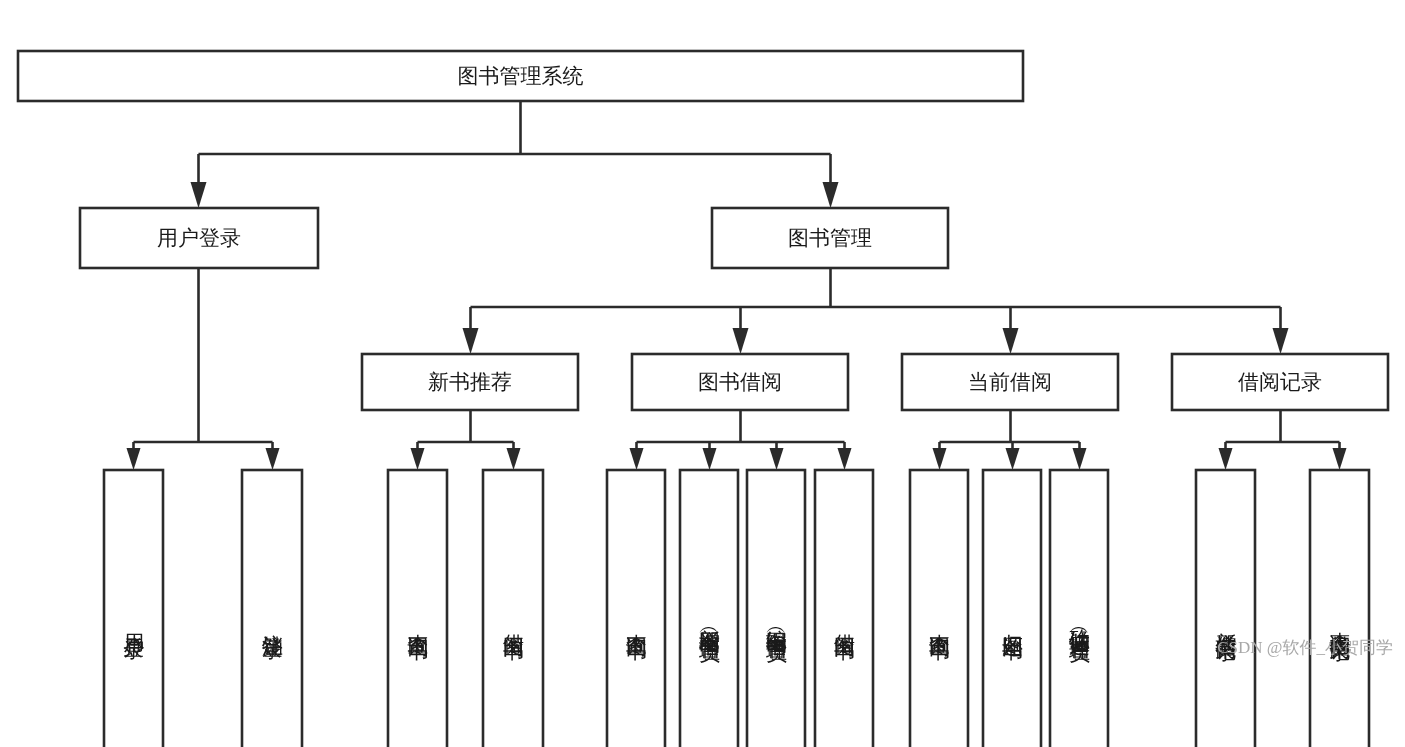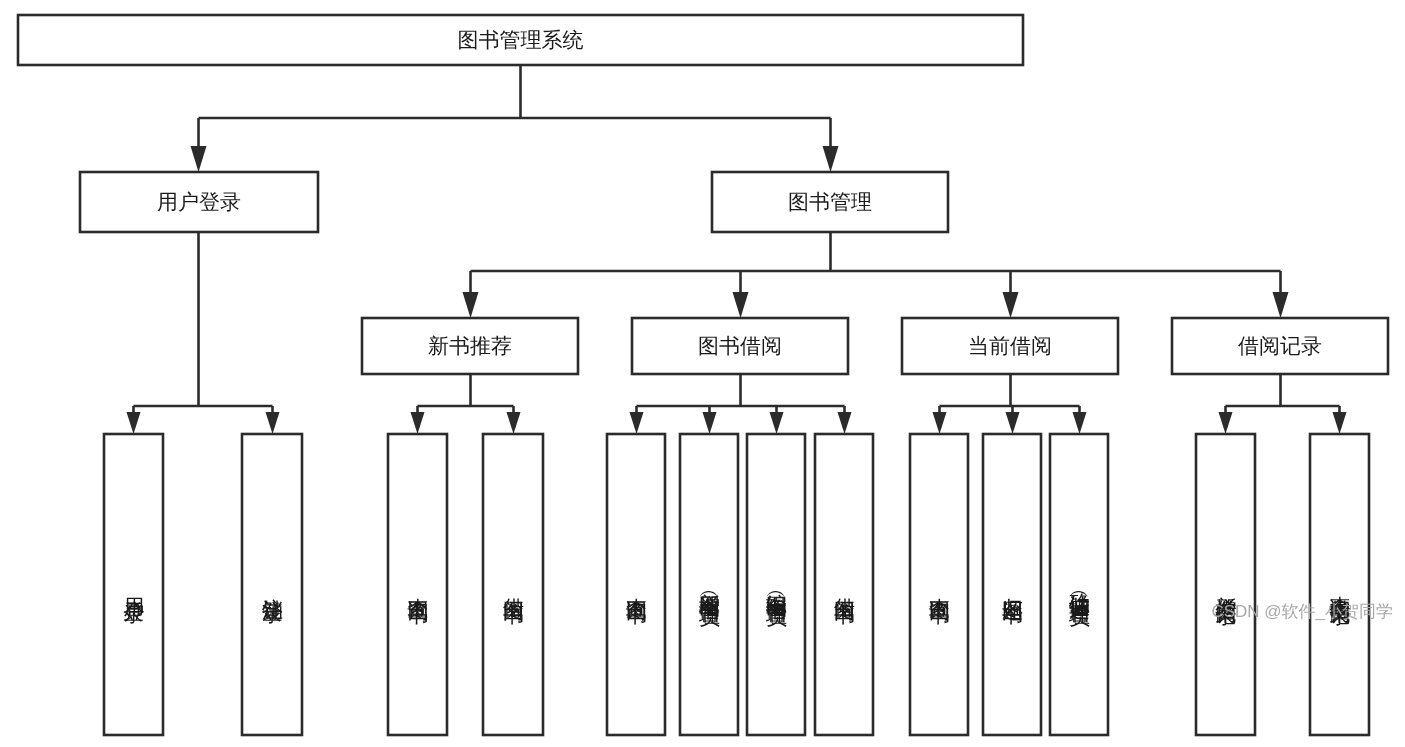--- a/index.html
+++ b/index.html
@@ -11,20 +11,21 @@
     width: 1405px;
     height: 747px;
     font-family: "DejaVu Sans", "Liberation Sans", sans-serif;
     overflow: hidden;
   }
   #diagram-root {
     position: relative;
     width: 1405px;
     height: 631px;
     background: #ffffff;
+    margin-top: 36px;
   }
   svg.diagram-canvas {
     position: absolute;
     left: 0;
     top: 0;
     width: 1405px;
     height: 747px;
   }
   .node-box {
     fill: #ffffff;
@@ -60,21 +61,21 @@
     display: flex;
     align-items: center;
     justify-content: center;
     white-space: nowrap;
     user-select: none;
   }
   .watermark {
     position: absolute;
     right: 12px;
     bottom: 8px;
-    font-family: Liberation Sans, sans-serif;
+    font-family: Liberation Serif, serif;
     font-size: 17px;
     color: #a8a8a8;
     white-space: nowrap;
     user-select: none;
   }
 </style>
 </head>
 <body>
 
 <div id="diagram-root">

